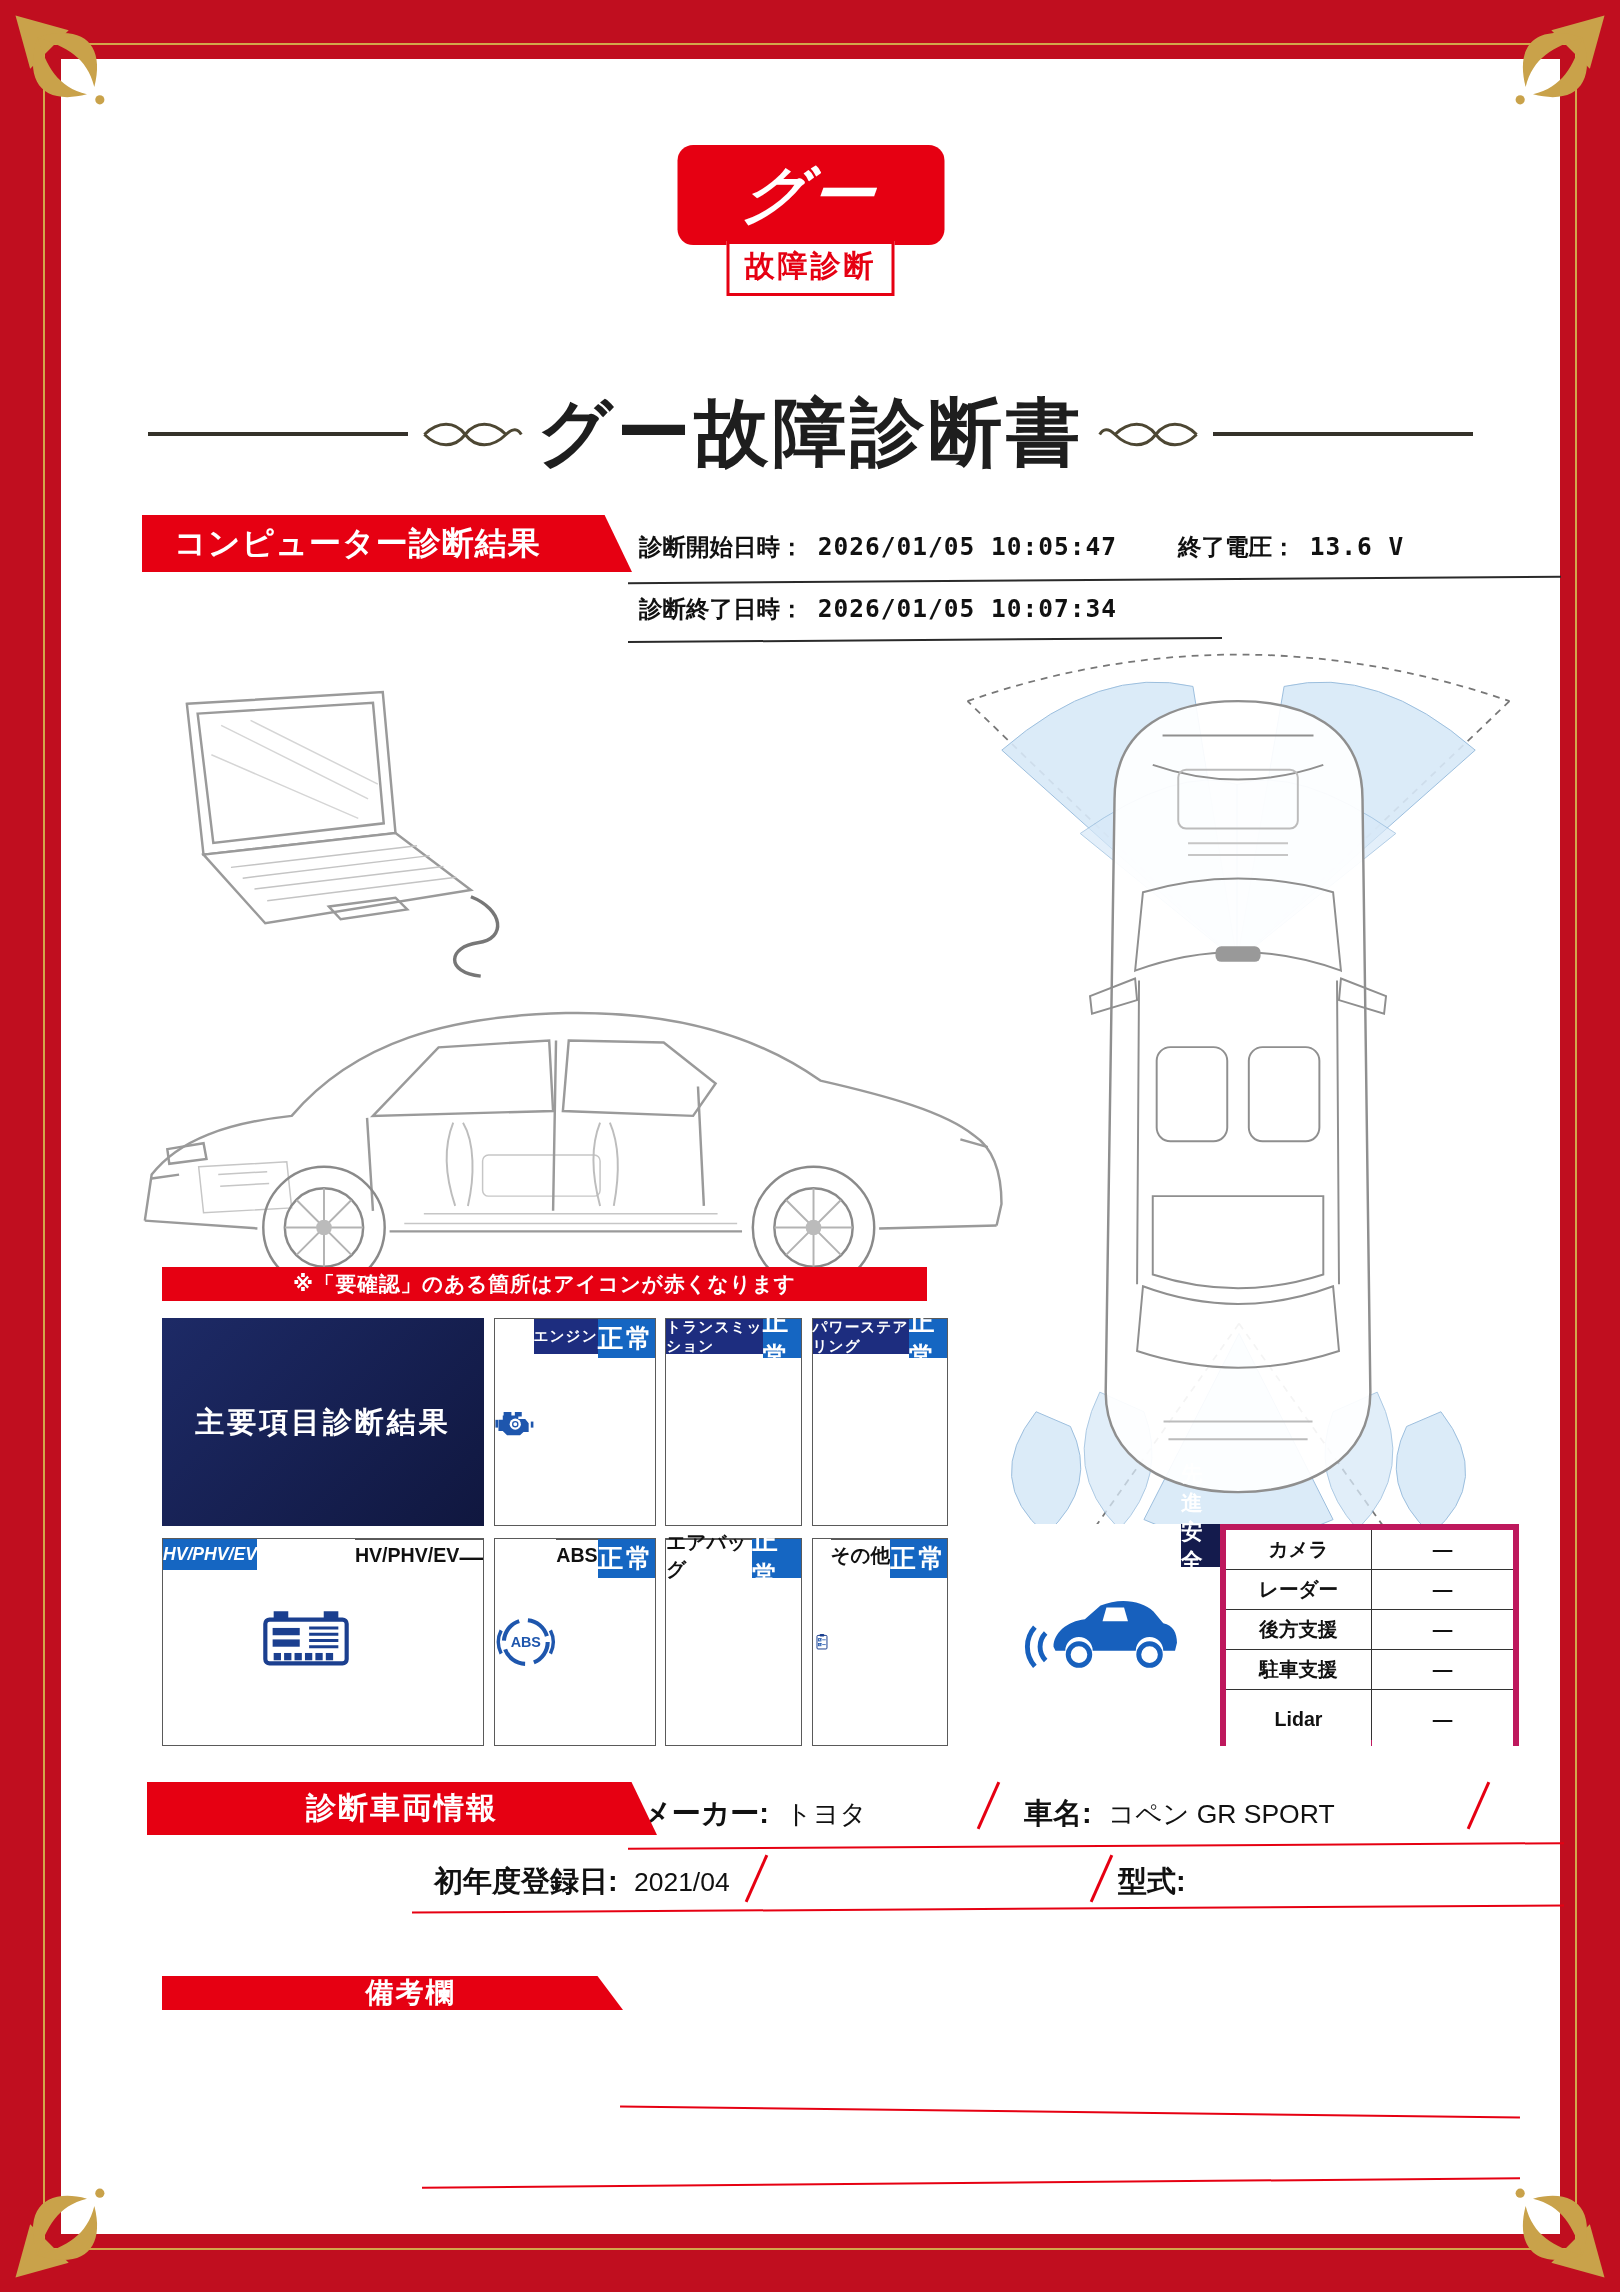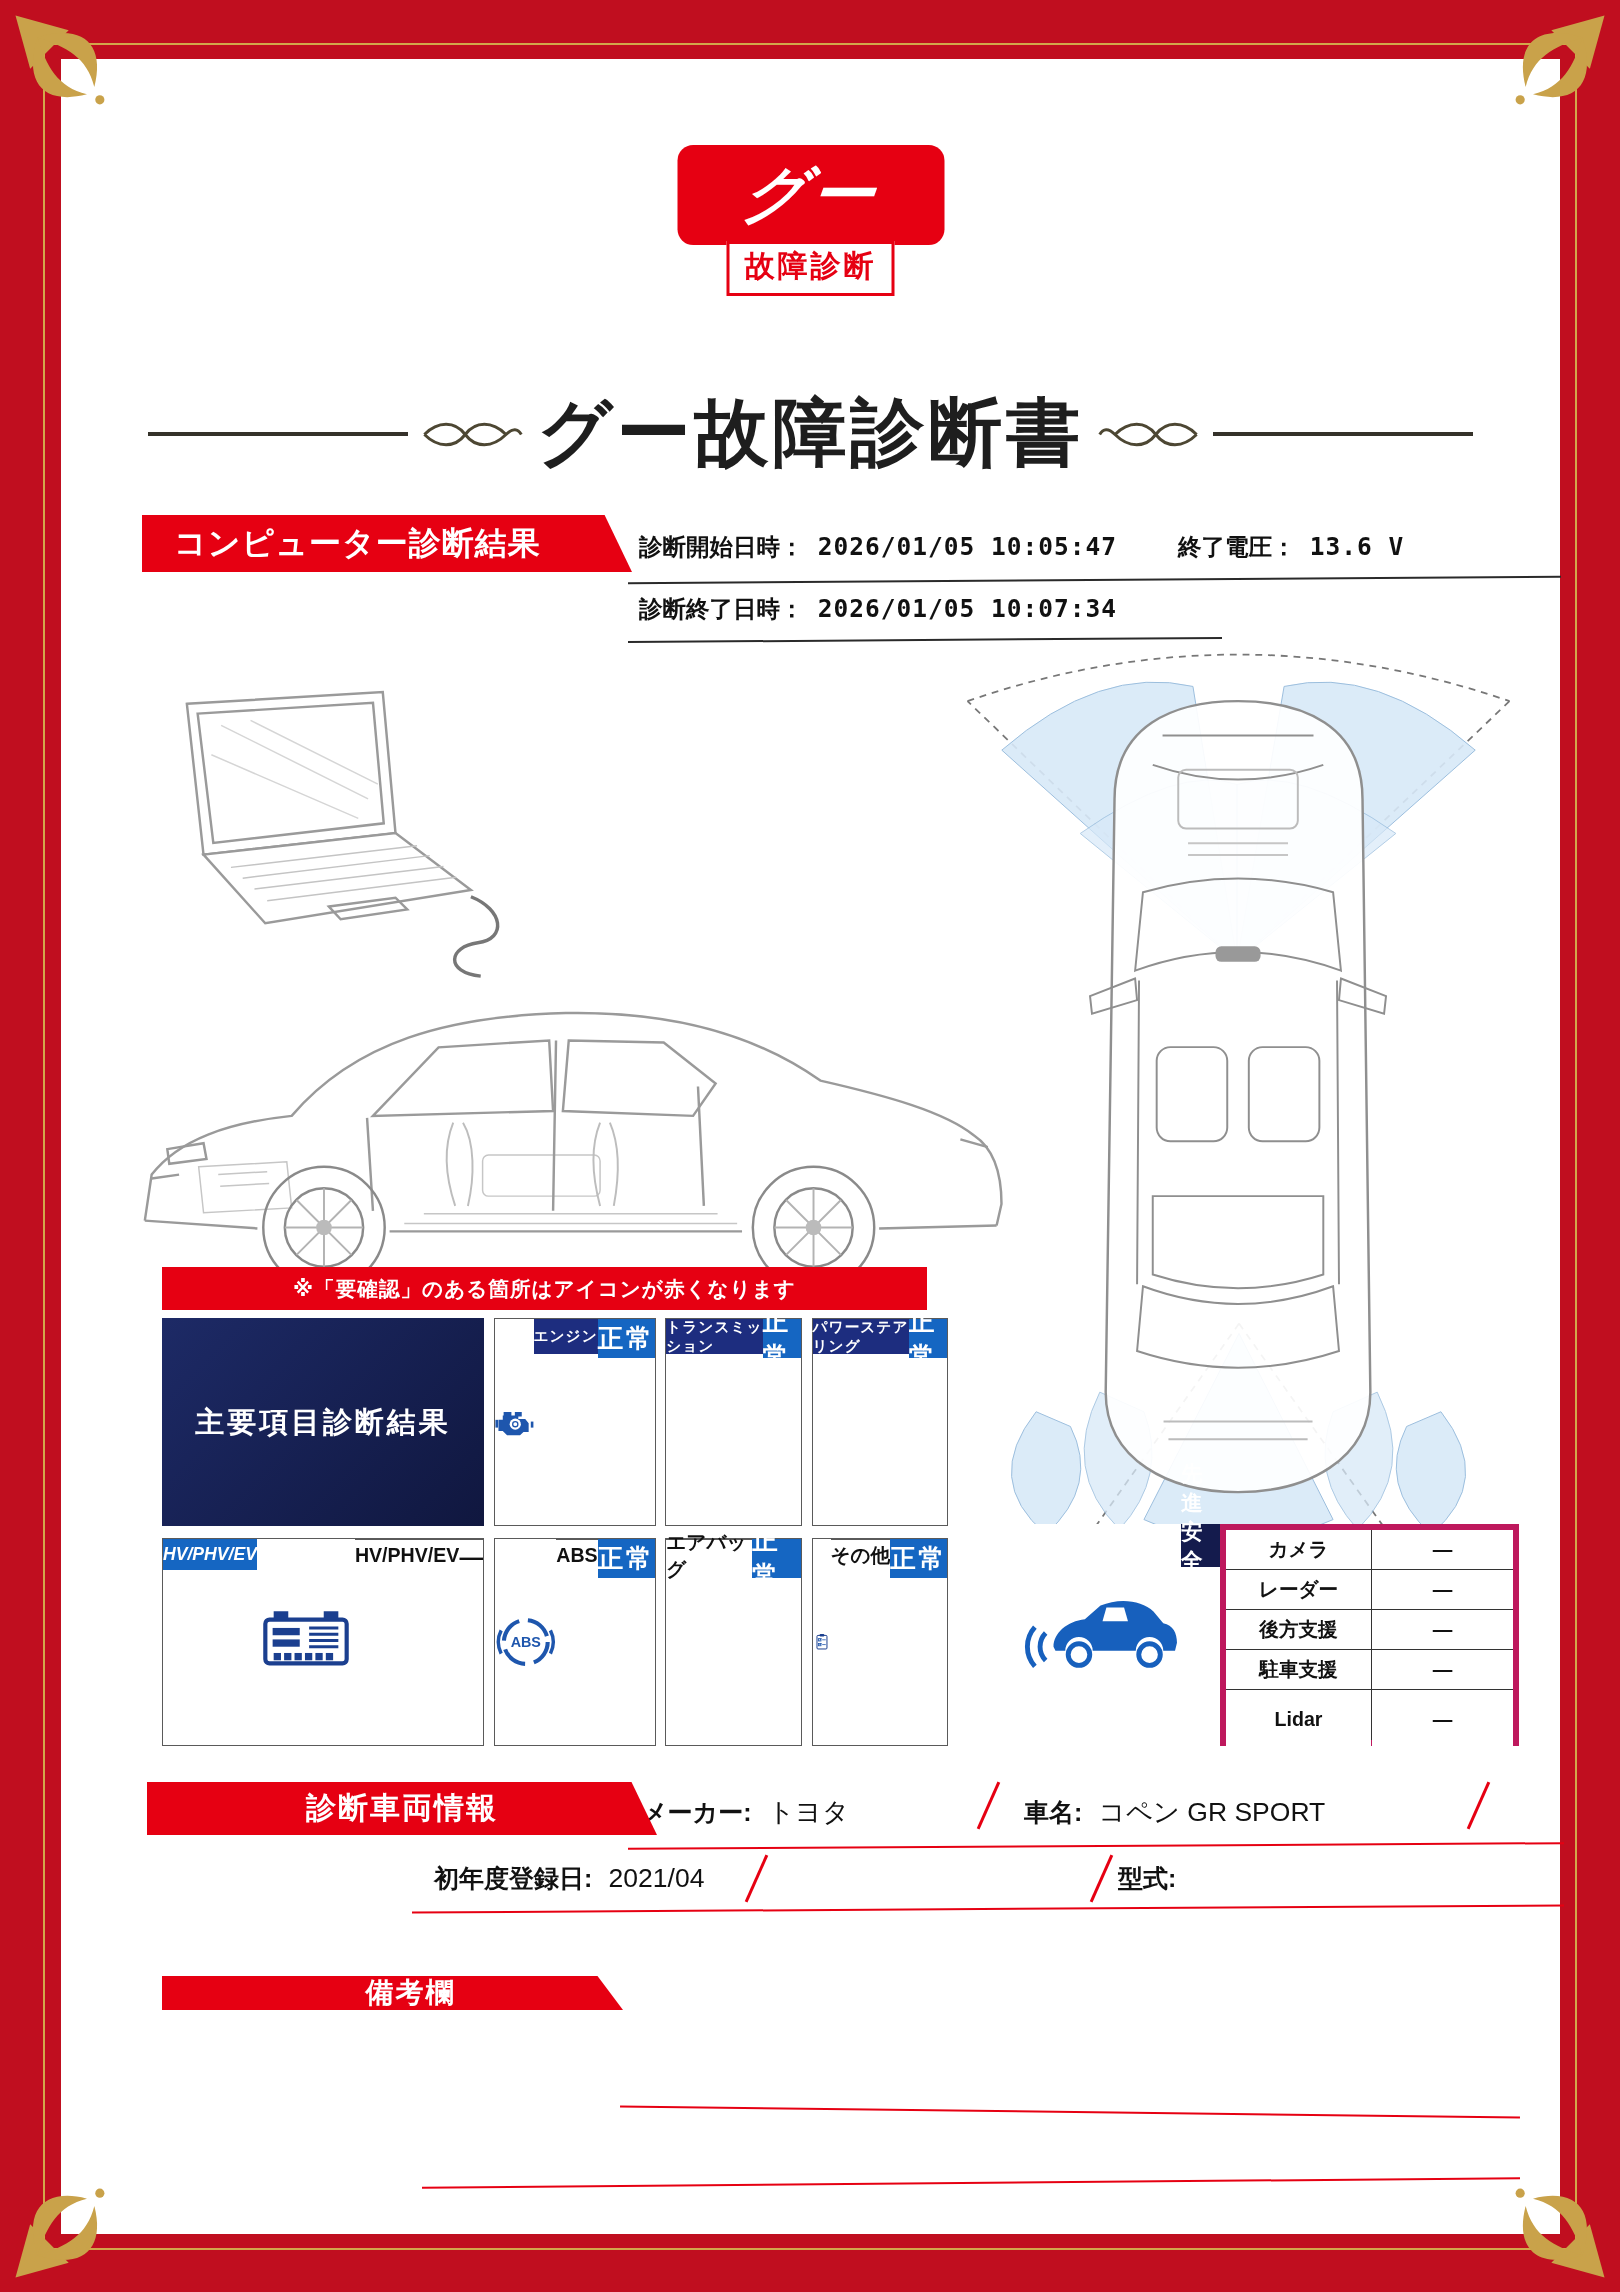--- a/index.html
+++ b/index.html
@@ -27,21 +27,21 @@
   .title-row { position:absolute; top:325px; left:0; width:100%; display:flex; align-items:center; justify-content:center; gap:13.7px; }
   .title { font-size:74px; font-weight:bold; color:#1e1e1e; letter-spacing:3.9px; white-space:nowrap; }
   .title-line { width:260px; height:4.9px; background:#35322a; }
   .swirl { width:102px; height:39px; }
   .swirl.flip { transform:scaleX(-1); }
 
   
   .banner { position:absolute; background:#e60012; color:#fff; font-weight:bold; display:flex; align-items:center; z-index:2; }
   .banner-diag { left:81px; top:456px; width:490px; height:57px; font-size:32px; padding-left:32px; letter-spacing:1px;
                  clip-path:polygon(0 0, calc(100% - 27.4px) 0, 100% 100%, 0 100%); }
-  .note-banner { left:101px; top:1208px; width:765px; height:43px; font-size:20.6px; justify-content:center; letter-spacing:1px; }
+  .note-banner { left:101px; top:1208px; width:765px; height:34px; font-size:20.6px; justify-content:center; letter-spacing:1px; }
   .banner-vehicle { left:86px; top:1723px; width:510px; height:53px; font-size:30px; justify-content:center; letter-spacing:2px;
                  clip-path:polygon(0 0, calc(100% - 25.5px) 0, 100% 100%, 0 100%); }
   .banner-remarks { left:101px; top:1917px; width:461px; height:34px; font-size:28px; justify-content:center; letter-spacing:2px;
                  clip-path:polygon(0 0, calc(100% - 25.5px) 0, 100% 100%, 0 100%);padding-left:36px; }
 
   
   .diag-group { position:absolute; white-space:nowrap; }
   .diag-label { font-weight:bold; font-size:23.5px; color:#111; }
   .diag-value { font-family:"DejaVu Sans Mono","Liberation Mono",monospace; font-weight:bold; font-size:24.5px; color:#111; letter-spacing:1px; margin-left:9.8px; }
   .row-start { left:578px; top:472px; }
@@ -74,21 +74,21 @@
   .safety-left { width:196px; display:flex; flex-direction:row; }
   .safety-car { flex:1; display:flex; align-items:center; justify-content:center; }
   .safety-label { height:43px; background:#141b4d; color:#fff; font-weight:bold; font-size:21.6px; display:flex; align-items:center; justify-content:center; letter-spacing:1px; }
   .safety-table { flex:1; display:grid; grid-template-columns:145px 1fr; grid-template-rows:39px 39px 39px 39px 58px; gap:1px; background:#333; border:6px solid #be185d; }
   .safety-table > div { background:#fff; display:flex; align-items:center; justify-content:center; font-weight:bold; font-size:19.6px; color:#111; }
   .s-lidar { font-size:25.5px; }
   .s-dash { font-size:23.5px; }
 
   
   .veh-group { position:absolute; white-space:nowrap; }
-  .veh-label { font-weight:bold; font-size:25px; color:#111; margin-right:11.8px; }
+  .veh-label { font-weight:bold; font-size:29px; color:#111; margin-right:11.8px; }
   .veh-value { font-size:26.5px; color:#111; }
   .g-maker { left:581px; top:1735px; }
   .g-name { left:963px; top:1735px; }
   .g-reg { left:361px; top:1803px;margin-left:12px; }
   .g-model { left:1057px; top:1803px; }
   .redline { position:absolute; border-top:2.9px solid #e60012; z-index:1; }
   .veh-line1 { left:567px; top:1786px; width:936px; transform:rotate(-0.35deg); }
   .veh-line2 { left:351px; top:1849px; width:1152px; transform:rotate(-0.35deg); }
   .slash { position:absolute; width:2.9px; height:51px; background:#e60012; transform:rotate(24deg); }
   .slash1 { left:926px; top:1721px; }

